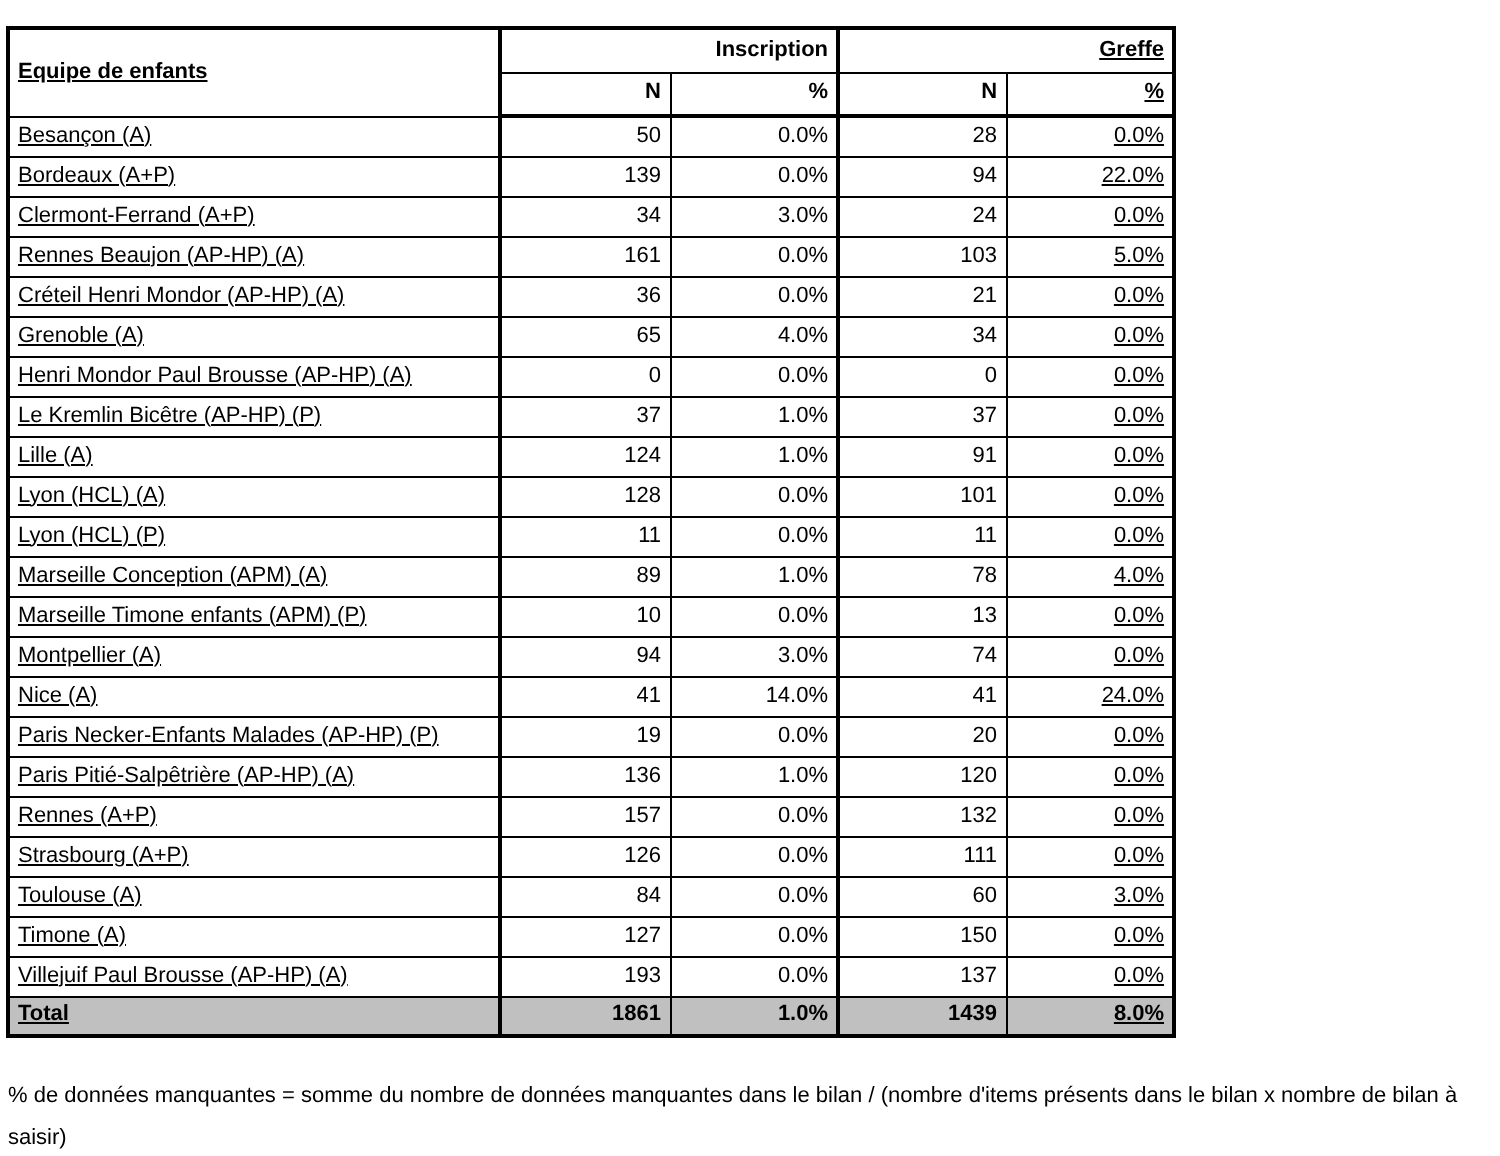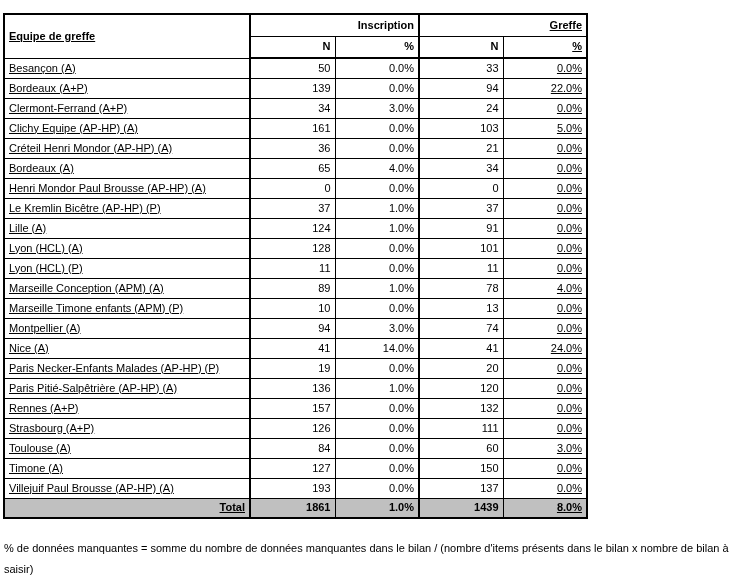--- a/index.html
+++ b/index.html
@@ -40,21 +40,20 @@
   table.report th { font-weight: bold; }
   .al { text-align: left; }
   .ar { text-align: right; }
   .thick-left { border-left-width: 2px !important; }
   .thick-right { border-right-width: 2px !important; text-decoration: underline; }
   tr.sub-header th { border-bottom-width: 2px; }
   tr.header-row th, tr.sub-header th { height: 22px; }
   tr.total-row td {
     background: #c0c0c0;
     font-weight: bold;
-    text-align: right;
   }
   .footnotes {
     position: absolute;
     left: 4px;
     top: 538px;
     width: 745px;
     font-size: 11px;
     line-height: 21px;
     color: #000000;
   }
@@ -67,70 +66,70 @@
   <table class="report">
     <colgroup>
       <col style="width:246px">
       <col style="width:85px">
       <col style="width:84px">
       <col style="width:84px">
       <col style="width:84px">
     </colgroup>
     <thead>
       <tr class="header-row">
-        <th class="al thick-right" rowspan="2">Equipe de greffe</th>
+        <th class="al thick-right" rowspan="2">Equipe de enfants</th>
         <th class="ar thick-left" colspan="2">Inscription</th>
         <th class="ar thick-left thick-right" colspan="2">Greffe</th>
       </tr>
       <tr class="sub-header">
         <th class="ar thick-left">N</th>
         <th class="ar">%</th>
         <th class="ar thick-left">N</th>
         <th class="ar thick-right">%</th>
       </tr>
     </thead>
     <tbody>
 
     <tr>
           <td class="al thick-right">Besançon (A)</td>
           <td class="ar thick-left">50</td>
           <td class="ar">0.0%</td>
-          <td class="ar thick-left">33</td>
+          <td class="ar thick-left">28</td>
           <td class="ar thick-right">0.0%</td>
         </tr>
         <tr>
           <td class="al thick-right">Bordeaux (A+P)</td>
           <td class="ar thick-left">139</td>
           <td class="ar">0.0%</td>
           <td class="ar thick-left">94</td>
           <td class="ar thick-right">22.0%</td>
         </tr>
         <tr>
           <td class="al thick-right">Clermont-Ferrand (A+P)</td>
           <td class="ar thick-left">34</td>
           <td class="ar">3.0%</td>
           <td class="ar thick-left">24</td>
           <td class="ar thick-right">0.0%</td>
         </tr>
         <tr>
-          <td class="al thick-right">Clichy Equipe (AP-HP) (A)</td>
+          <td class="al thick-right">Rennes Beaujon (AP-HP) (A)</td>
           <td class="ar thick-left">161</td>
           <td class="ar">0.0%</td>
           <td class="ar thick-left">103</td>
           <td class="ar thick-right">5.0%</td>
         </tr>
         <tr>
           <td class="al thick-right">Créteil Henri Mondor (AP-HP) (A)</td>
           <td class="ar thick-left">36</td>
           <td class="ar">0.0%</td>
           <td class="ar thick-left">21</td>
           <td class="ar thick-right">0.0%</td>
         </tr>
         <tr>
-          <td class="al thick-right">Bordeaux (A)</td>
+          <td class="al thick-right">Grenoble (A)</td>
           <td class="ar thick-left">65</td>
           <td class="ar">4.0%</td>
           <td class="ar thick-left">34</td>
           <td class="ar thick-right">0.0%</td>
         </tr>
         <tr>
           <td class="al thick-right">Henri Mondor Paul Brousse (AP-HP) (A)</td>
           <td class="ar thick-left">0</td>
           <td class="ar">0.0%</td>
           <td class="ar thick-left">0</td>

